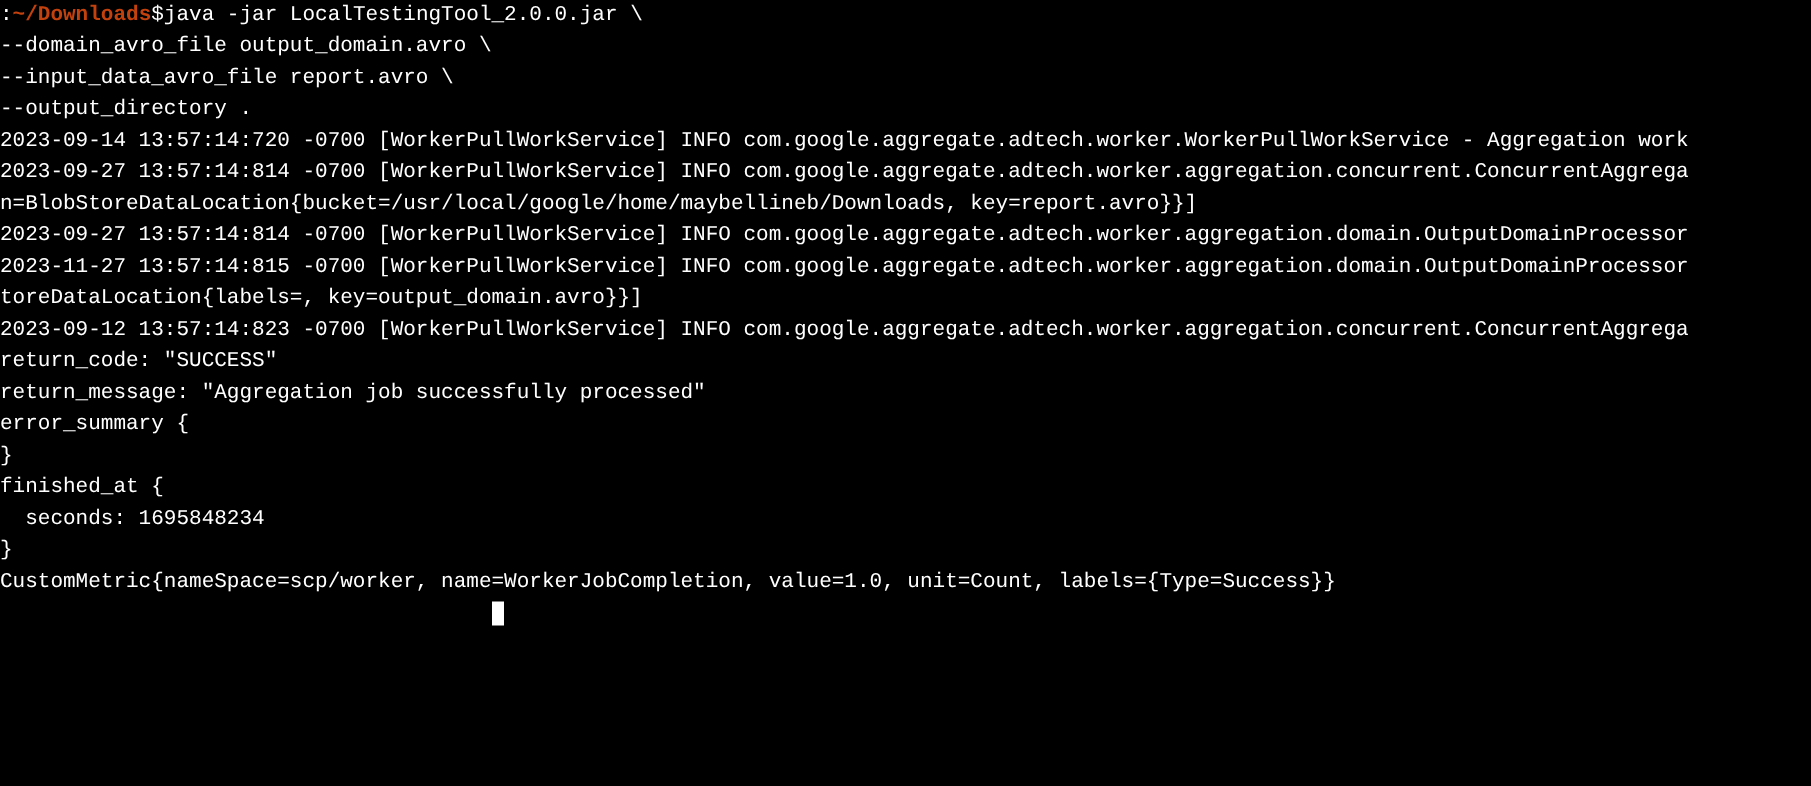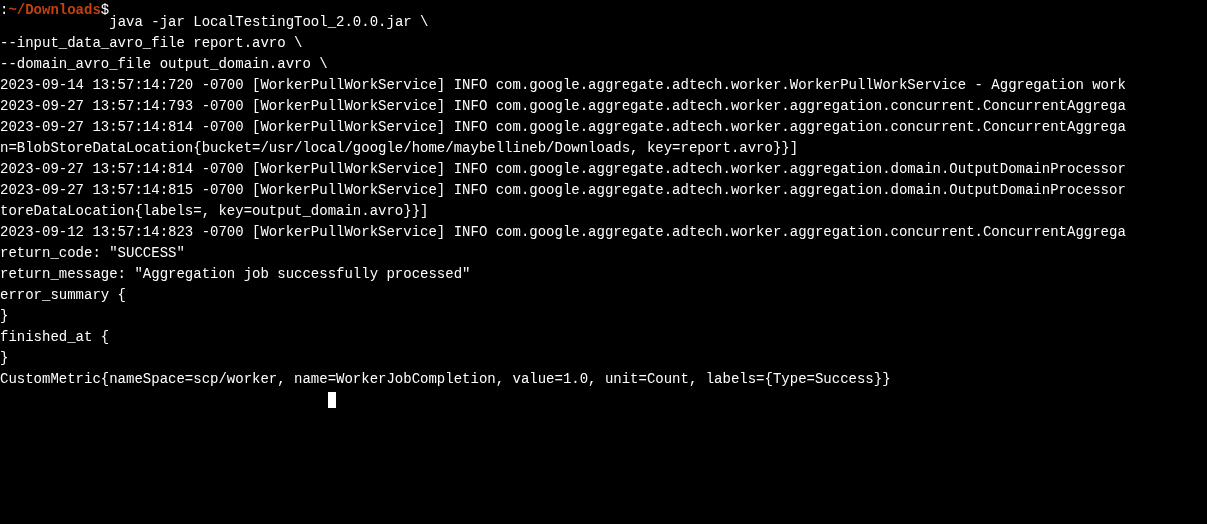--- a/index.html
+++ b/index.html
@@ -36,21 +36,20 @@
     .path {
       color: #c2410c;
       font-weight: bold;
       text-align: right;
     }
     .dollar {
       color: #ffffff;
     }
     .command {
       color: #ffffff;
-      margin-top: 12px;
     }
     .output-line {
       color: #ffffff;
       white-space: pre;
     }
     .cursor {
       display: inline-block;
       width: 8px;
       height: 16px;
       background-color: #ffffff;
@@ -61,32 +60,33 @@
 <body>
 
 <div class="terminal">
   <div class="prompt-line">
     <span class="user-host">                        </span>
       <span class="colon">:</span>
       <span class="path">~/Downloads</span>
       <span class="dollar">$</span>
       <span class="command"> java -jar LocalTestingTool_2.0.0.jar \</span>
   </div>
+  <div class="output-line">--domain_avro_file output_domain.avro \</div>
   <div class="output-line">--input_data_avro_file report.avro \</div>
-  <div class="output-line">--domain_avro_file output_domain.avro \</div>
+  <div class="output-line">--output_directory .</div>
   <div class="output-line">2023-09-14 13:57:14:720 -0700 [WorkerPullWorkService] INFO com.google.aggregate.adtech.worker.WorkerPullWorkService - Aggregation work</div>
-  <div class="output-line">2023-09-27 13:57:14:793 -0700 [WorkerPullWorkService] INFO com.google.aggregate.adtech.worker.aggregation.concurrent.ConcurrentAggrega</div>
   <div class="output-line">2023-09-27 13:57:14:814 -0700 [WorkerPullWorkService] INFO com.google.aggregate.adtech.worker.aggregation.concurrent.ConcurrentAggrega</div>
   <div class="output-line">n=BlobStoreDataLocation{bucket=/usr/local/google/home/maybellineb/Downloads, key=report.avro}}]</div>
   <div class="output-line">2023-09-27 13:57:14:814 -0700 [WorkerPullWorkService] INFO com.google.aggregate.adtech.worker.aggregation.domain.OutputDomainProcessor</div>
-  <div class="output-line">2023-09-27 13:57:14:815 -0700 [WorkerPullWorkService] INFO com.google.aggregate.adtech.worker.aggregation.domain.OutputDomainProcessor</div>
+  <div class="output-line">2023-11-27 13:57:14:815 -0700 [WorkerPullWorkService] INFO com.google.aggregate.adtech.worker.aggregation.domain.OutputDomainProcessor</div>
   <div class="output-line">toreDataLocation{labels=, key=output_domain.avro}}]</div>
   <div class="output-line">2023-09-12 13:57:14:823 -0700 [WorkerPullWorkService] INFO com.google.aggregate.adtech.worker.aggregation.concurrent.ConcurrentAggrega</div>
   <div class="output-line">return_code: "SUCCESS"</div>
   <div class="output-line">return_message: "Aggregation job successfully processed"</div>
   <div class="output-line">error_summary {</div>
   <div class="output-line">}</div>
   <div class="output-line">finished_at {</div>
+  <div class="output-line">  seconds: 1695848234</div>
   <div class="output-line">}</div>
   <div class="output-line"></div>
   <div class="output-line">CustomMetric{nameSpace=scp/worker, name=WorkerJobCompletion, value=1.0, unit=Count, labels={Type=Success}}</div>
   <div style="padding-left: 328px;"><span class="cursor"></span></div>
 </div>
 
 </body></html>

